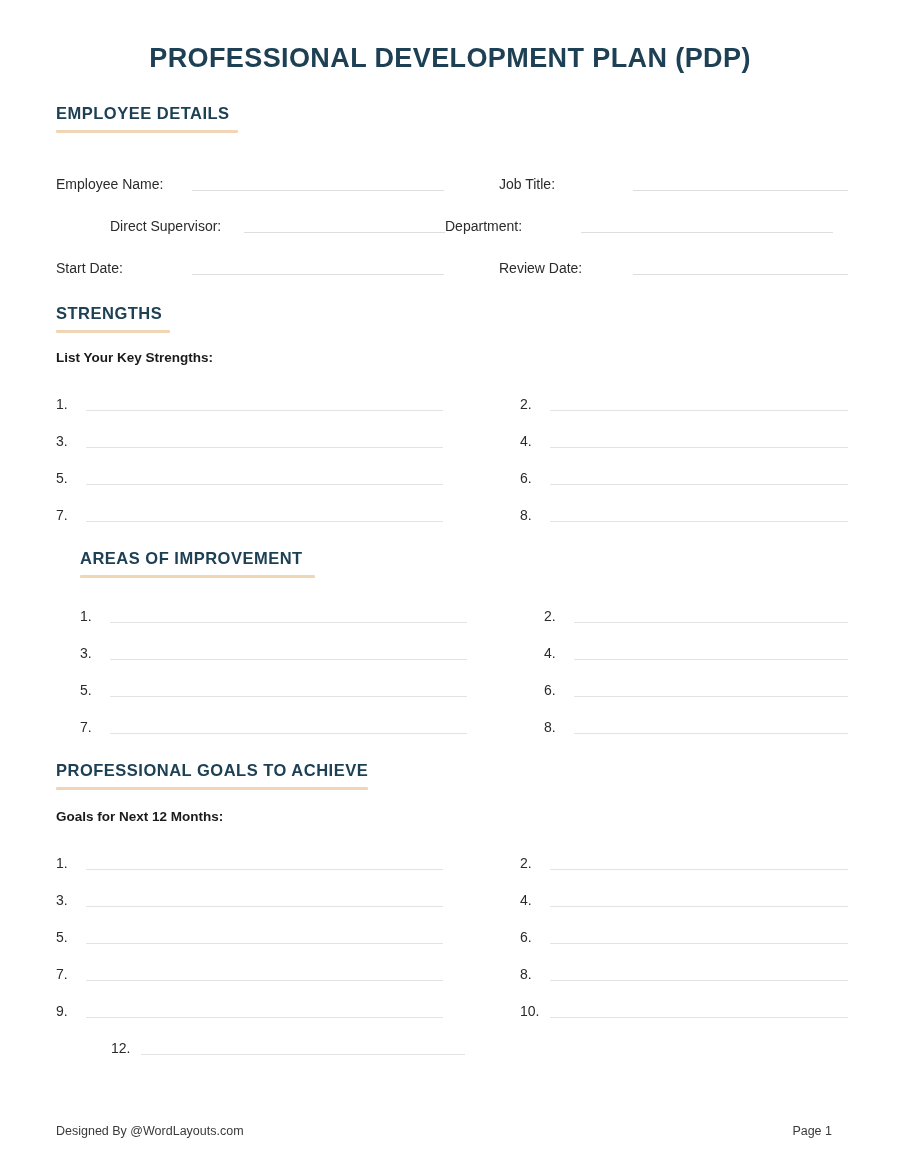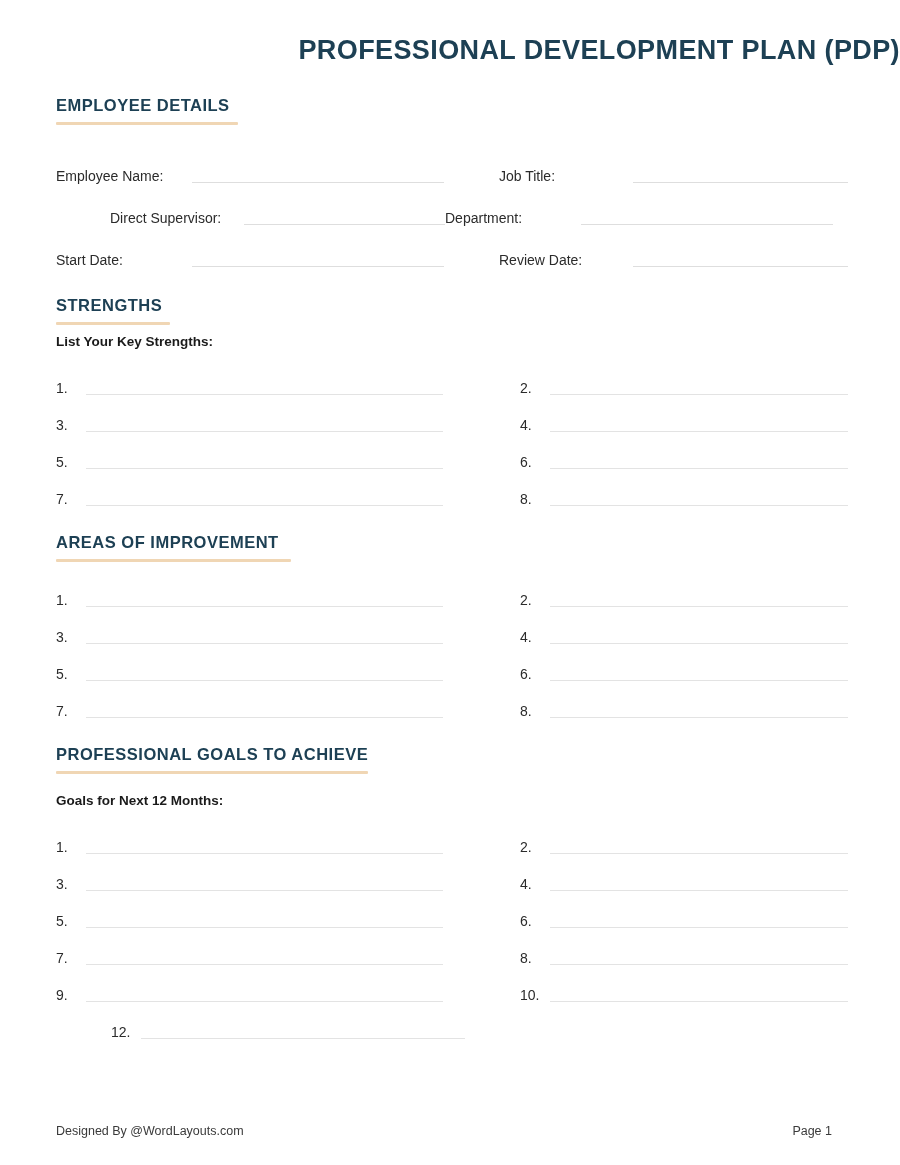--- a/index.html
+++ b/index.html
@@ -18,26 +18,26 @@
 
   .page {
     position: absolute;
     inset: 0;
     background: #ffffff;
     padding: 0;
   }
 
   
   .doc-title {
-    text-align: right;
+    text-align: center;
     color: #1d4054;
     font-size: 27px;
     font-weight: bold;
     letter-spacing: 0.4px;
-    margin: 0;
+    margin: 8px;
     padding-top: 33px;
     line-height: 34px;
   }
 
   
   .section {
     margin: 0;
     padding: 0 52px 0 56px;
   }
   .section-head {
@@ -182,21 +182,21 @@
       </div>
     </div>
   </div>
 
   <div class="section" style="margin-top:24px;">
     <div class="section-head">
       <h2>STRENGTHS</h2>
       <div class="section-rule" style="width:114px;"></div>
     </div>
 
-    <p class="subtitle" style="margin-top:8px;">List Your Key Strengths:</p>
+    <p class="subtitle" style="margin-top:16px;">List Your Key Strengths:</p>
 
     <div class="num-grid" style="margin-top:12px;">
       <div class="num-row left">
         <span class="num-label">1.</span>
         <span class="num-line"></span>
       </div>
       <div class="num-row right" style="padding-left:55px;">
         <span class="num-label">2.</span>
         <span class="num-line"></span>
       </div>
@@ -223,21 +223,21 @@
         <span class="num-label">7.</span>
         <span class="num-line"></span>
       </div>
       <div class="num-row right" style="padding-left:55px;">
         <span class="num-label">8.</span>
         <span class="num-line"></span>
       </div>
     </div>
   </div>
 
-  <div class="section" style="margin-top:22px;">
+  <div class="section" style="margin-top:22px;margin-left:24px;">
     <div class="section-head">
       <h2>AREAS OF IMPROVEMENT</h2>
       <div class="section-rule" style="width:235px;"></div>
     </div>
 
 
     <div class="num-grid" style="margin-top:12px;">
       <div class="num-row left">
         <span class="num-label">1.</span>
         <span class="num-line"></span>

